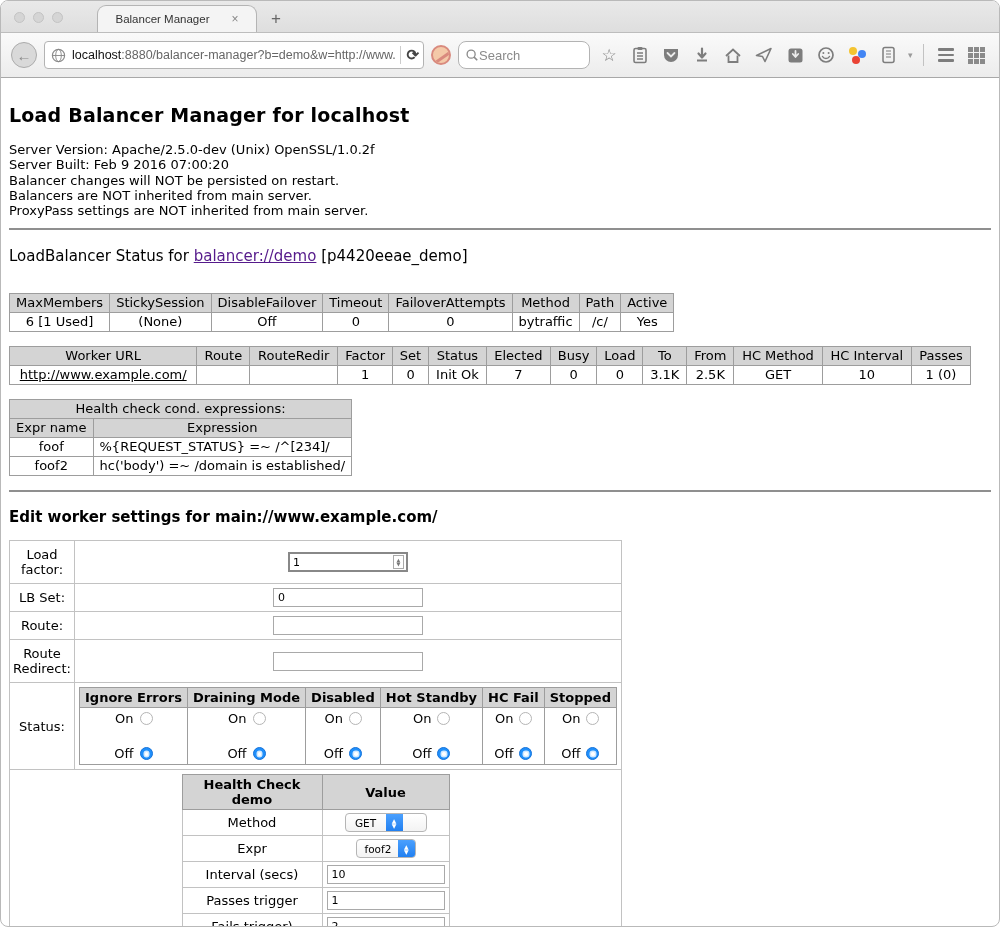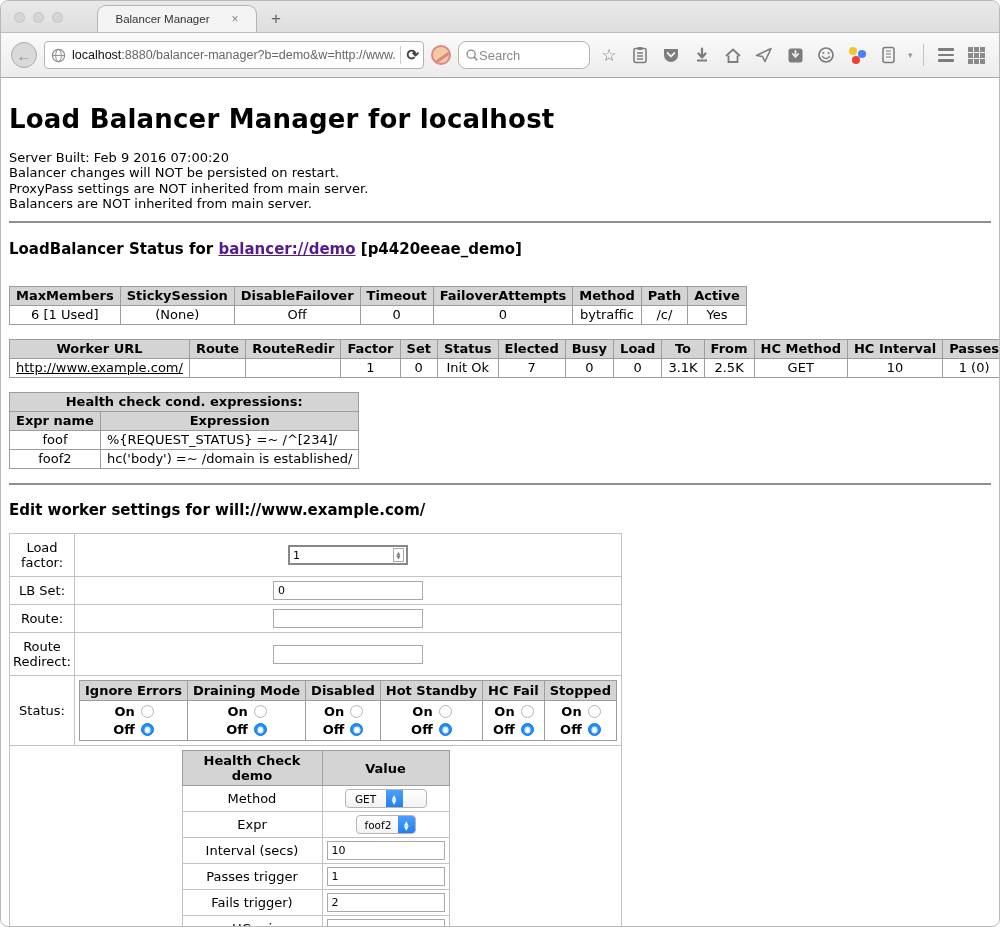--- a/index.html
+++ b/index.html
@@ -56,31 +56,31 @@
   .dots i { position:absolute; border-radius:50%; }
   .dots .d1 { width:8px; height:8px; background:#f4c431; left:1px; top:1px; }
   .dots .d2 { width:8px; height:8px; background:#4285f4; right:0; top:4px; }
   .dots .d3 { width:8px; height:8px; background:#ea4335; left:4px; bottom:0; }
   .gridicon { display:grid; grid-template-columns:repeat(3,5px); grid-template-rows:repeat(3,5px); gap:1px; }
   .gridicon i { background:#8a8a8a; }
   .caret { font-size:9px; color:#9a9a9a; margin-left:1px; }
 
   
   .content { padding:2px 8px 0 8px; color:#000; }
-  h1 { font-size:26px; font-weight:bold; margin:24px 0 16px 0; letter-spacing:0.2px; }
+  h1 { font-size:19px; font-weight:bold; margin:24px 0 16px 0; letter-spacing:0.2px; }
   .server-info div { font-size:13px; line-height:15.3px; }
   hr { border:none; border-top:2px solid #8f8f8f; margin:10px 0; }
-  .section-heading { font-size:15px; font-weight:bold; margin:17px 0 28px 0; }
+  .section-heading { font-size:15px; font-weight:normal; margin:17px 0 28px 0; }
   .section-heading a { color:#551a8b; }
 
   table.data { border-collapse:collapse; font-size:13px; margin:10px 0 14px 0;
                border:1px solid #777; }
   table.data th, table.data td { border:1px solid #9d9d9d; padding:1px 6px 2px 6px;
                text-align:center; white-space:nowrap; }
-  table.data th { background:#d4d4d4; font-weight:bold; }
+  table.data th { background:#d4d4d4; font-weight:normal; }
   table.data a { color:#000000; }
 
   .worker-table { width:962px; }
   .expr-table td.expr-val { text-align:left; }
 
   
   .form-heading { font-size:15px; font-weight:bold; margin:16px 0 14px 0; }
   table.form { border-collapse:collapse; width:565px; font-size:13px;
                border:1px solid #a7a7a7; margin-bottom:2px; }
   table.form > tbody > tr > td { border:1px solid #c2c2c2; }
@@ -93,22 +93,22 @@
   .num-input .nval { flex:1; text-align:left; font-size:11px; padding-left:3px; }
   .num-spin { width:11px; height:14px; border:1px solid #aaa; margin-right:2px;
               display:flex; flex-direction:column; align-items:center; justify-content:center;
               font-size:5px; color:#777; line-height:4px; }
 
   td.status-cell { padding:4px; }
   table.status { border-collapse:collapse; width:100%; font-size:13px; }
   table.status th { background:#d4d4d4; border:1px solid #9d9d9d; padding:2px 5px;
                     font-weight:bold; white-space:nowrap; }
   table.status td { border:1px solid #9d9d9d; padding:3px 4px; }
-  .radio-grid { display:grid; grid-template-columns:auto auto; gap:3px 6px;
-                justify-content:center; align-items:center;font-weight:bold; }
+  .radio-grid { display:grid; grid-template-columns:auto auto; gap:20px 6px;
+                justify-content:center; align-items:center; }
   .radio-grid span.rlabel { text-align:right; }
   .radio { width:13px; height:13px; border-radius:50%; background:#fff;
            border:1px solid #b5b5b5; display:inline-block; position:relative; }
   .radio.checked { background:#1f8ffb; border-color:#1673da; }
   .radio.checked::after { content:""; position:absolute; left:4px; top:4px; width:3.5px;
            height:3.5px; border-radius:50%; background:#fff; box-shadow:0 0 0 1.5px #d2e9ff; }
 
   td.hc-wrap { padding:4px 0; text-align:center; }
   table.hc { border-collapse:collapse; font-size:13px; margin:0 auto; border:1px solid #9d9d9d; }
   table.hc th { background:#d4d4d4; border:1px solid #9d9d9d; padding:2px 10px; font-weight:bold; }
@@ -255,24 +255,25 @@
           <i></i>
         </span>
     </div>
   </div>
 
   <div class="content">
 
     <h1>Load Balancer Manager for localhost</h1>
 
     <div class="server-info">
+      <div>Server Version: Apache/2.5.0-dev (Unix) OpenSSL/1.0.2f</div>
       <div>Server Built: Feb 9 2016 07:00:20</div>
       <div>Balancer changes will NOT be persisted on restart.</div>
+      <div>Balancers are NOT inherited from main server.</div>
       <div>ProxyPass settings are NOT inherited from main server.</div>
-      <div>Balancers are NOT inherited from main server.</div>
     </div>
 
     <hr>
 
     <div class="section-heading">
       <span>LoadBalancer Status for</span>
       <a href="#">balancer://demo</a>
       <span>[p4420eeae_demo]</span>
     </div>
 
@@ -355,21 +356,21 @@
         </tr>
         <tr>
           <td>foof2</td>
           <td class="expr-val">hc('body') =~ /domain is established/</td>
         </tr>
       </tbody>
     </table>
 
     <hr>
 
-    <div class="form-heading">Edit worker settings for will://www.example.com/</div>
+    <div class="form-heading">Edit worker settings for main://www.example.com/</div>
 
     <table class="form">
       <tbody>
         <tr>
           <td class="flabel">Load factor:</td>
           <td class="fval">
             <span class="num-input">
               <span class="nval">1</span>
               <span class="num-spin">▲<br>▼</span>
             </span>

